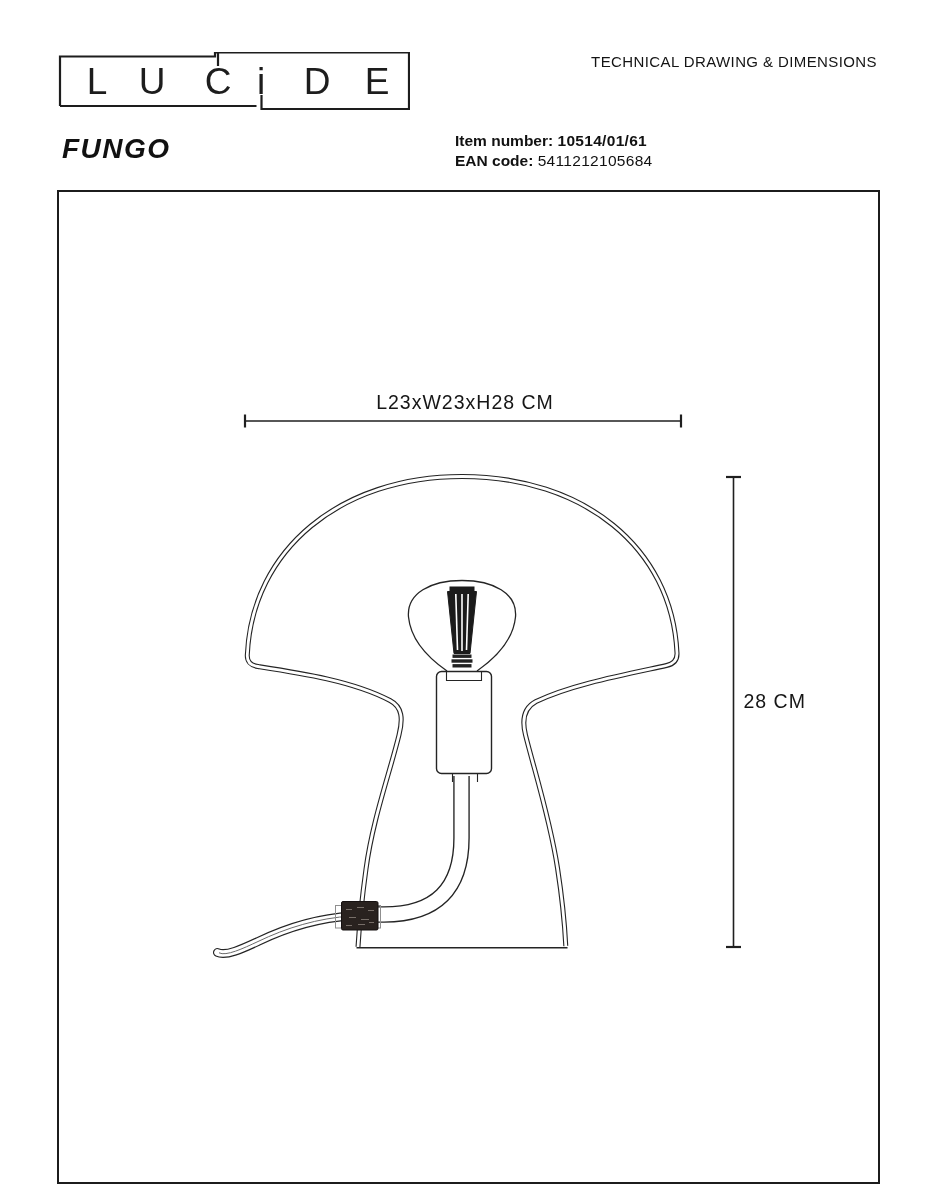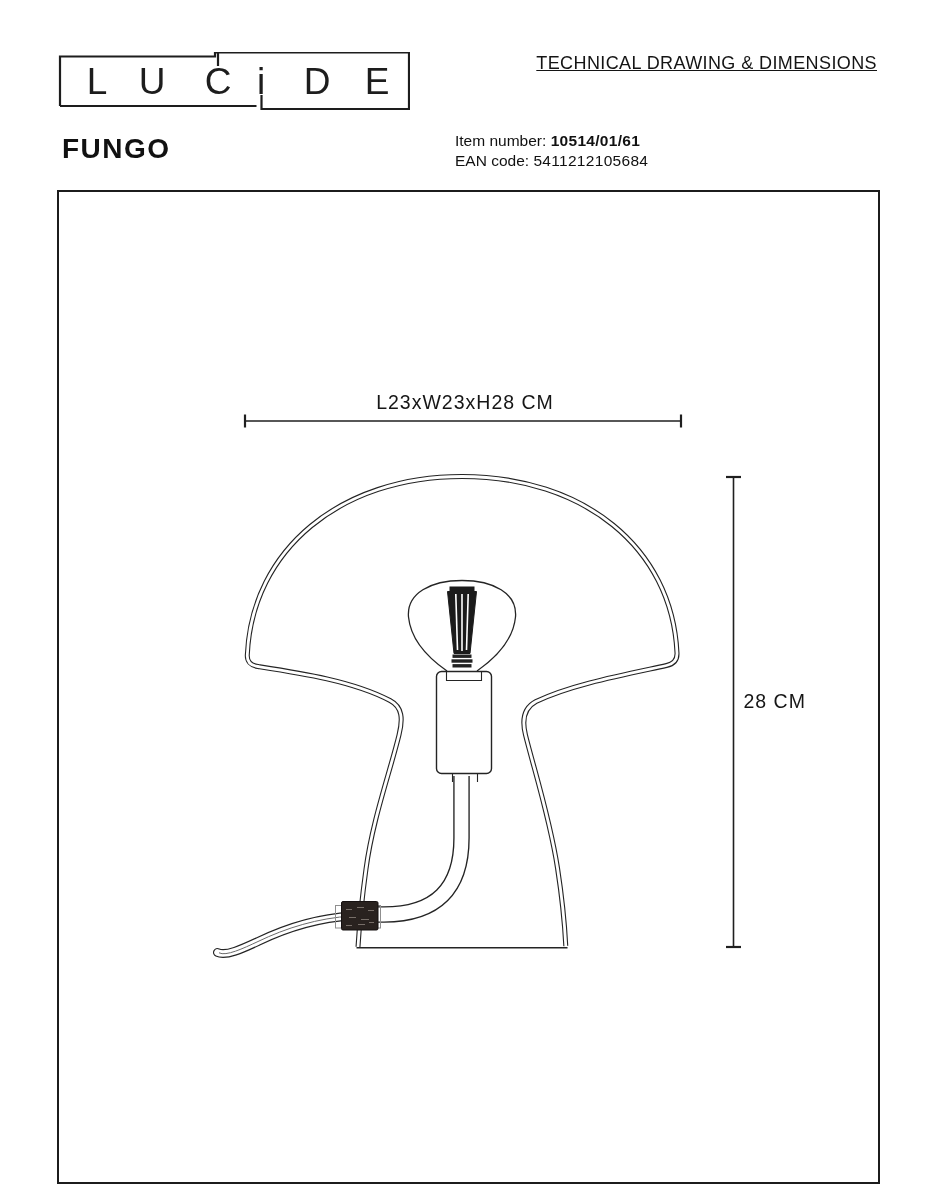--- a/index.html
+++ b/index.html
@@ -23,32 +23,32 @@
     white-space:pre;
   }
   .logo-letter:nth-of-type(1){left:39px;}
   .logo-letter:nth-of-type(2){left:94px;}
   .logo-letter:nth-of-type(3){left:160px;}
   .logo-letter:nth-of-type(4){left:203px;}
   .logo-letter:nth-of-type(5){left:259px;}
   .logo-letter:nth-of-type(6){left:319px;}
   .doc-title{
     position:absolute;left:0;right:53px;top:53px;text-align:right;
-    font-size:18px;letter-spacing:0.4px;color:#141414;text-decoration:underline;
+    font-size:15px;letter-spacing:0.4px;color:#141414;
   }
   .product-name{
     position:absolute;left:62px;top:133px;
-    font-size:28px;font-weight:700;letter-spacing:1.5px;color:#111;
+    font-size:28px;font-weight:700;letter-spacing:1.5px;color:#111;font-style:italic;
   }
   .meta{
     position:absolute;left:455px;top:131px;
     font-size:15.5px;line-height:20px;color:#111;
   }
   .meta .row{white-space:pre;}
-  .meta .lbl{font-weight:400;}
+  .meta .lbl{font-weight:700;}
   .meta .val-bold{font-weight:700;letter-spacing:0.3px;margin-top:28px;}
   .meta .val{font-weight:400;letter-spacing:0.3px;text-align:center;}
   
   .frame{
     position:absolute;left:57px;top:190px;width:823px;height:994px;
     border:2px solid #1c1c1c;box-sizing:border-box;background:#fff;
   }
   .art{position:absolute;left:0;top:0;width:930px;height:1200px;}
   
   .pipe-out{fill:none;stroke:#242424;stroke-width:5;stroke-linejoin:round;}

